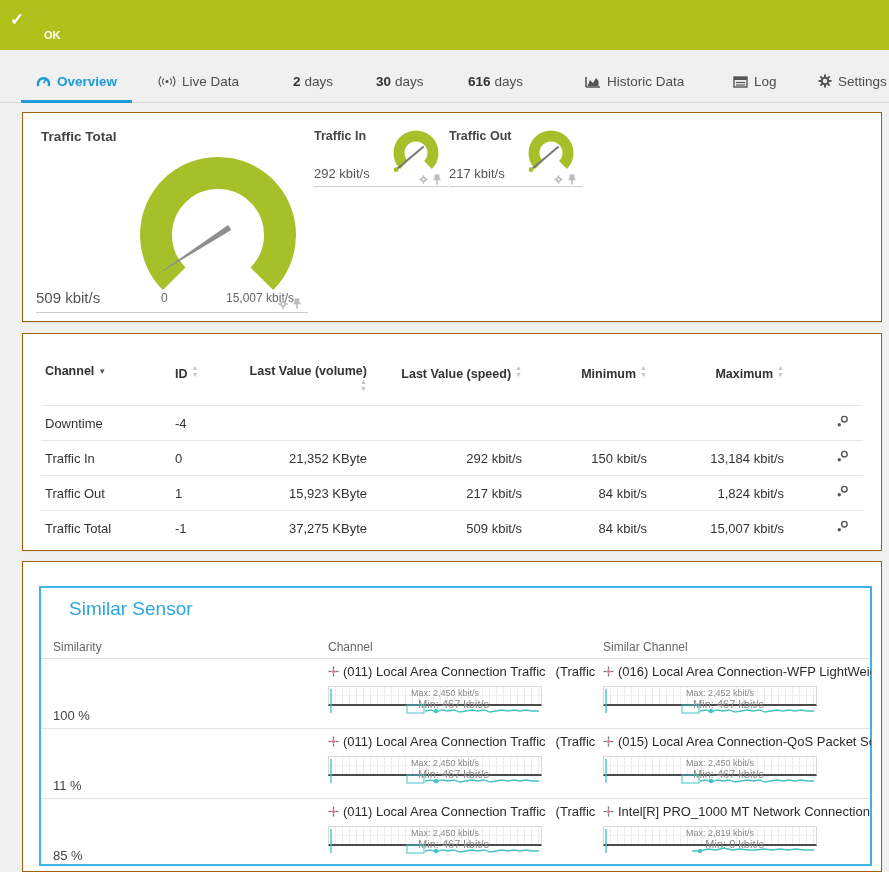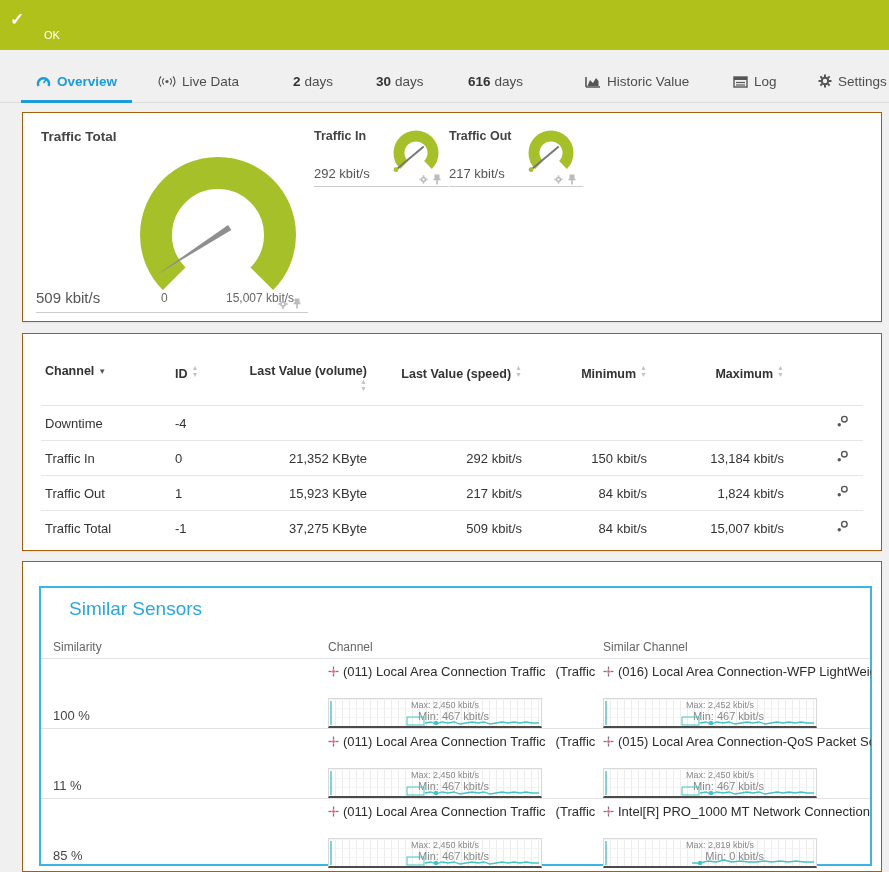--- a/index.html
+++ b/index.html
@@ -6,21 +6,21 @@
   html,body { width:889px; height:872px; overflow:hidden; }
   body { font-family:"Liberation Sans", sans-serif; background:#f0f0f0; position:relative; color:#3a3a3a; }
 
   
   .hdr { position:absolute; left:0; top:0; width:889px; height:50px; background:#b1c11c; color:#fff; }
   .hdr .check { position:absolute; left:10px; top:9px; font-size:17px; font-weight:bold; }
   .hdr .title { position:absolute; left:34px; top:7px; font-size:18px; }
   .hdr .title .pfx { font-style:italic; margin-right:6px; }
   .hdr .flag { font-size:11px; vertical-align:super; margin-left:3px; }
   .hdr .stars { font-size:12px; letter-spacing:1px; margin-left:14px; vertical-align:3px; }
-  .hdr .status { position:absolute; left:44px; top:29px; font-size:11px; font-weight:normal; }
+  .hdr .status { position:absolute; left:44px; top:29px; font-size:11px; font-weight:bold; }
 
   
   .tabs { position:absolute; left:0; top:63px; width:889px; height:40px; border-bottom:1px solid #dcdcdc; }
   .tab { position:absolute; top:0; height:40px; line-height:38px; font-size:13.5px; color:#4d4d4d; cursor:pointer; white-space:nowrap; }
   .tab svg, .tab .gl { vertical-align:-2px; margin-right:6px; }
   .tab.active { color:#1b9cd9; border-bottom:3px solid #1b9cd9; font-weight:bold; }
   .tab b { color:#333; }
   .tab .word { font-weight:normal; color:#4d4d4d; margin-left:4px; }
 
   
@@ -71,21 +71,21 @@
   .sim-rows { position:absolute; left:0; top:70px; width:100%; }
   .sim-row { position:relative; height:70px; border-top:1px solid #e2e2e2; }
   .sim-pct { position:absolute; left:12px; bottom:5px; font-size:13px; color:#444; }
   .sim-col { position:absolute; top:5px; width:268px; }
   .col-a { left:287px; } .col-b { left:562px; }
   .sim-name { white-space:nowrap; overflow:hidden; width:268px; font-size:13px; color:#2b2b2b; height:17px; cursor:pointer; }
   .sim-name svg { vertical-align:-1px; margin-right:4px; }
   .sim-name .sfx { margin-left:10px; }
 
   
-  .spark { position:relative; margin-top:17px; width:214px; height:30px; background:
+  .spark { position:relative; margin-top:5px; width:214px; height:20px; background:
       repeating-linear-gradient(0deg, transparent 0 8px, #f3f3f3 8px 9px),
       repeating-linear-gradient(90deg, transparent 0 6px, #ececec 6px 7px), #fff;
       border:1px solid #d9d9d9; border-bottom:2px solid #4a4a4a; cursor:pointer; }
   .spark .mx { position:absolute; right:62px; top:1px; font-size:9px; color:#888; white-space:nowrap; }
   .spark .mn { position:absolute; right:52px; top:11px; font-size:11px; color:#888; white-space:nowrap; }
   .spark svg { position:absolute; left:0; top:0; }
 </style>
 </head>
 <body>
 
@@ -108,21 +108,21 @@
         <line x1="7.5" y1="8" x2="10.5" y2="4" stroke="#1b9cd9" stroke-width="1.6"></line>
       </svg><span>Overview</span>
   </div>
   <div class="tab" style="left:293px;"><b>2</b><span class="word">days</span></div>
   <div class="tab" style="left:376px;"><b>30</b><span class="word">days</span></div>
   <div class="tab" style="left:468px;"><b>616</b><span class="word">days</span></div>
   <div class="tab" style="left:585px;">
     <svg width="16" height="13" viewBox="0 0 16 13">
         <path d="M1 12 V2 M1 12 H15" stroke="#555" stroke-width="1.6" fill="none"></path>
         <path d="M2.5 11 L5 5 L8 8 L11 3 L13.5 6 V11 Z" fill="#555"></path>
-      </svg><span>Historic Value</span>
+      </svg><span>Historic Data</span>
   </div>
   <div class="tab" style="left:733px;">
     <svg width="15" height="12" viewBox="0 0 15 12">
         <rect x="1" y="1" width="13" height="10" fill="none" stroke="#555" stroke-width="1.4"></rect>
         <rect x="1" y="1" width="13" height="3" fill="#555"></rect>
         <line x1="3" y1="6.5" x2="12" y2="6.5" stroke="#555" stroke-width="1.2"></line>
         <line x1="3" y1="9" x2="12" y2="9" stroke="#555" stroke-width="1.2"></line>
       </svg><span>Log</span>
   </div>
   <div class="tab" style="left:818px;">
@@ -295,21 +295,21 @@
               <circle cx="9" cy="4.5" r="3" fill="none" stroke="#555" stroke-width="1.5"></circle>
               <circle cx="3.5" cy="10.5" r="1.8" fill="#555"></circle>
             </svg></td>
       </tr>
     </tbody>
   </table>
 </div>
 
 <div class="panel" id="panel-similar">
   <div class="sim-box">
-    <div class="sim-title">Similar Sensors</div>
+    <div class="sim-title">Similar Sensor</div>
     <div class="sim-head sh-similarity">Similarity</div>
     <div class="sim-head sh-channel">Channel</div>
     <div class="sim-head sh-similar">Similar Channel</div>
 
     <div class="sim-rows">
 
       <div class="sim-row">
         <div class="sim-pct">100 %</div>
         <div class="sim-col col-a">
           <div class="sim-name"><svg width="11" height="11" viewBox="0 0 11 11">

